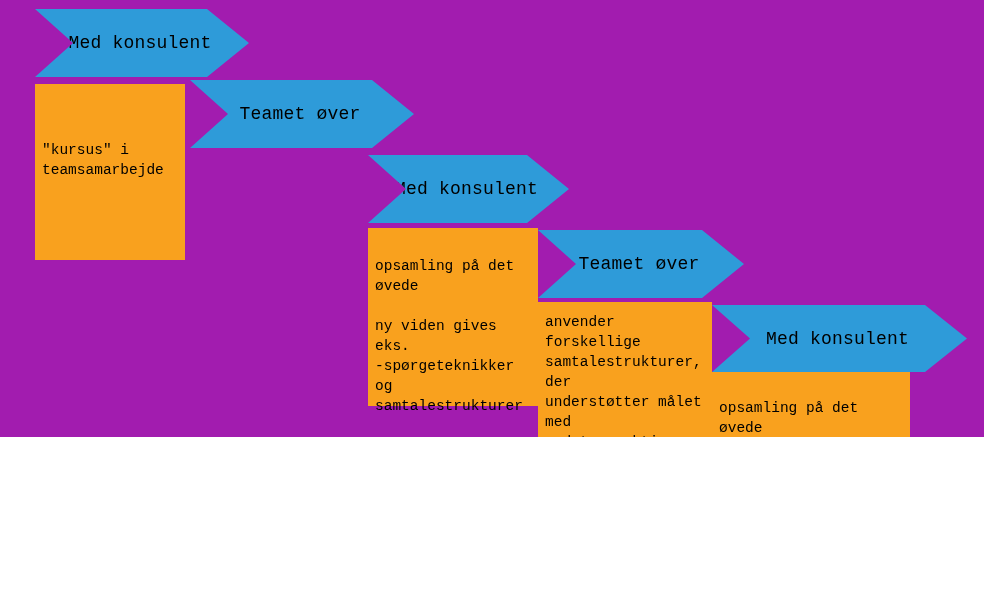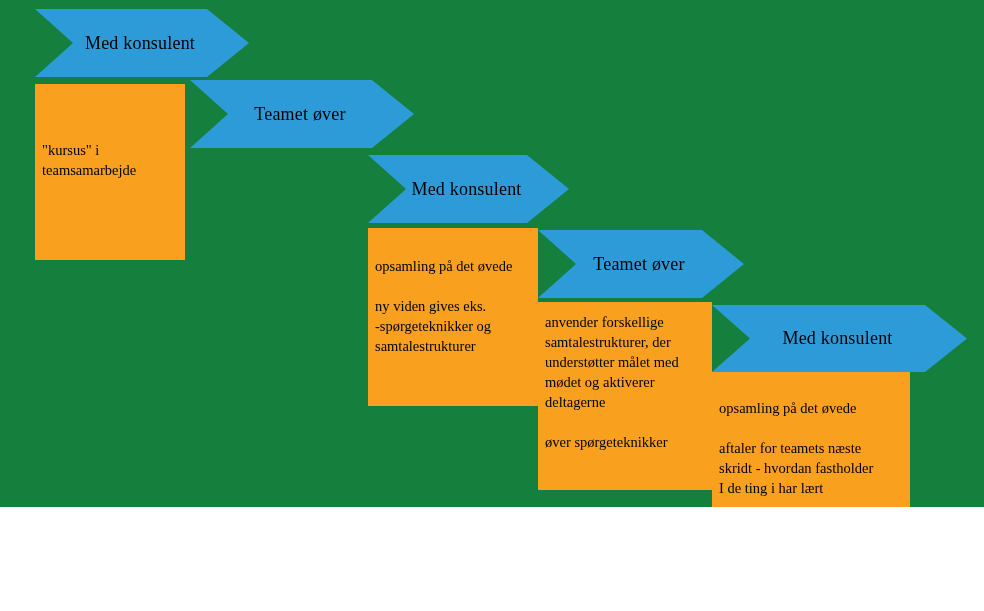--- a/index.html
+++ b/index.html
@@ -3,24 +3,24 @@
 <meta charset="utf-8">
 <style>
   html, body {
     margin: 0;
     padding: 0;
     background: #ffffff;
   }
   .canvas {
     position: relative;
     width: 984px;
-    height: 507px;
-    background: #15803d;
+    height: 437px;
+    background: #a21caf;
     overflow: hidden;
-    font-family: Liberation Serif, serif;
+    font-family: Liberation Mono, monospace;
     color: var(--text-color, #000);
   }
   .arrow {
     position: absolute;
     background: var(--arrow-color, #2E9BD9);
     display: flex;
     align-items: center;
     justify-content: center;
     clip-path: polygon(0 0, calc(100% - 42px) 0, 100% 50%, calc(100% - 42px) 100%, 0 100%, 38px 50%);
   }

